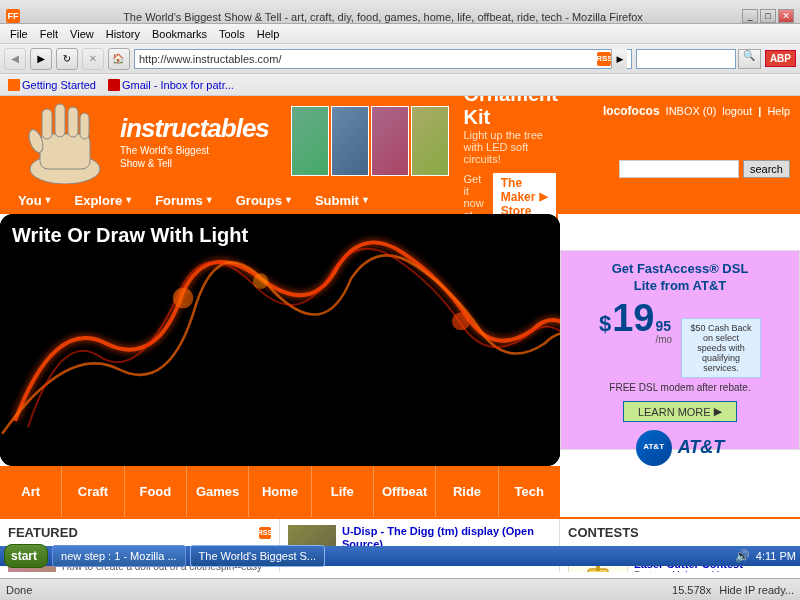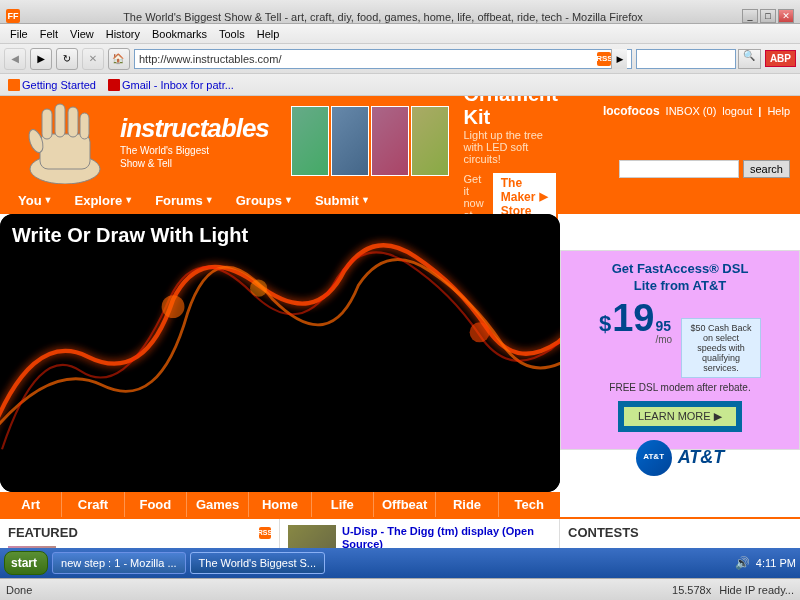--- a/index.html
+++ b/index.html
@@ -152,21 +152,21 @@
     }
     
     .category-bar {
       background: #f60;
       display: flex;
       align-items: center;
     }
     .cat-item {
       flex: 1;
       text-align: center;
-      padding: 5px 2px;
+      padding: 18px 2px;
       color: #fff;
       font-size: 13px;
       font-weight: bold;
       cursor: pointer;
       border-right: 1px solid rgba(255,255,255,0.3);
     }
     .cat-item:last-child { border-right: none; }
     
     
     .right-sidebar {
@@ -239,27 +239,27 @@
       bottom: 0;
       width: 800px;
     }
     .status-text { font-size: 11px; color: #333; flex: 1; }
     .status-right { display: flex; align-items: center; gap: 8px; }
     .status-item { font-size: 11px; color: #333; display: flex; align-items: center; gap: 3px; }
     
     
     .taskbar {
       background: linear-gradient(to bottom, #3a6fc4, #1a4fa0);
-      height: 30px;
+      height: 20px;
       display: flex;
       align-items: center;
       padding: 0 4px;
       gap: 4px;
       position: fixed;
-      bottom: 22px;
+      bottom: 34px;
       width: 800px;
     }
     .start-btn {
       background: linear-gradient(to bottom, #5a8f34, #3a6f14);
       border: 1px solid #2a5f04;
       border-radius: 8px;
       padding: 2px 10px 2px 6px;
       color: #fff;
       font-size: 12px;
       font-weight: bold;
@@ -476,21 +476,21 @@
         <div style="display:flex;align-items:baseline;gap:1px;margin:4px 0;">
           <span style="font-size:22px;font-weight:bold;color:#00468c;line-height:1;">$</span>
           <span style="font-size:38px;font-weight:bold;color:#00468c;line-height:1;">19</span>
           <div style="display:flex;flex-direction:column;">
             <span style="font-size:14px;font-weight:bold;color:#00468c;">95</span>
             <span style="font-size:10px;color:#555;">/mo</span>
           </div>
           <div style="background:#ddeeff;border:1px solid #aaccee;padding:4px 6px;font-size:9px;color:#333;text-align:center;max-width:80px;margin-left:8px;">$50 Cash Back on select speeds with qualifying services.</div>
         </div>
         <div style="font-size:10px;color:#333;text-align:center;">FREE DSL modem after rebate.</div>
-        <div style="background:#c8e890;border:6px solid #0369a1;padding:3px 14px;font-size:11px;color:#333;margin-top:8px;cursor:pointer;display:flex;align-items:flex-start;gap:3px;">
+        <div style="background:#c8e890;border:1px solid #0369a1;padding:3px 14px;font-size:11px;color:#333;margin-top:8px;cursor:pointer;display:flex;align-items:flex-end;gap:3px;">
           <span>LEARN MORE</span>
           <span>▶</span>
         </div>
 
         <div style="margin-top:8px;display:flex;align-items:center;gap:6px;">
           <div style="width:36px;height:36px;border-radius:50%;background:linear-gradient(135deg,#0066cc,#004499);display:flex;align-items:center;justify-content:center;color:#fff;font-size:8px;font-weight:bold;text-align:center;line-height:1.1;">AT&amp;T</div>
           <span style="font-size:18px;color:#00468c;font-style:italic;font-weight:bold;">AT&amp;T</span>
         </div>
       </div>
     </div>

